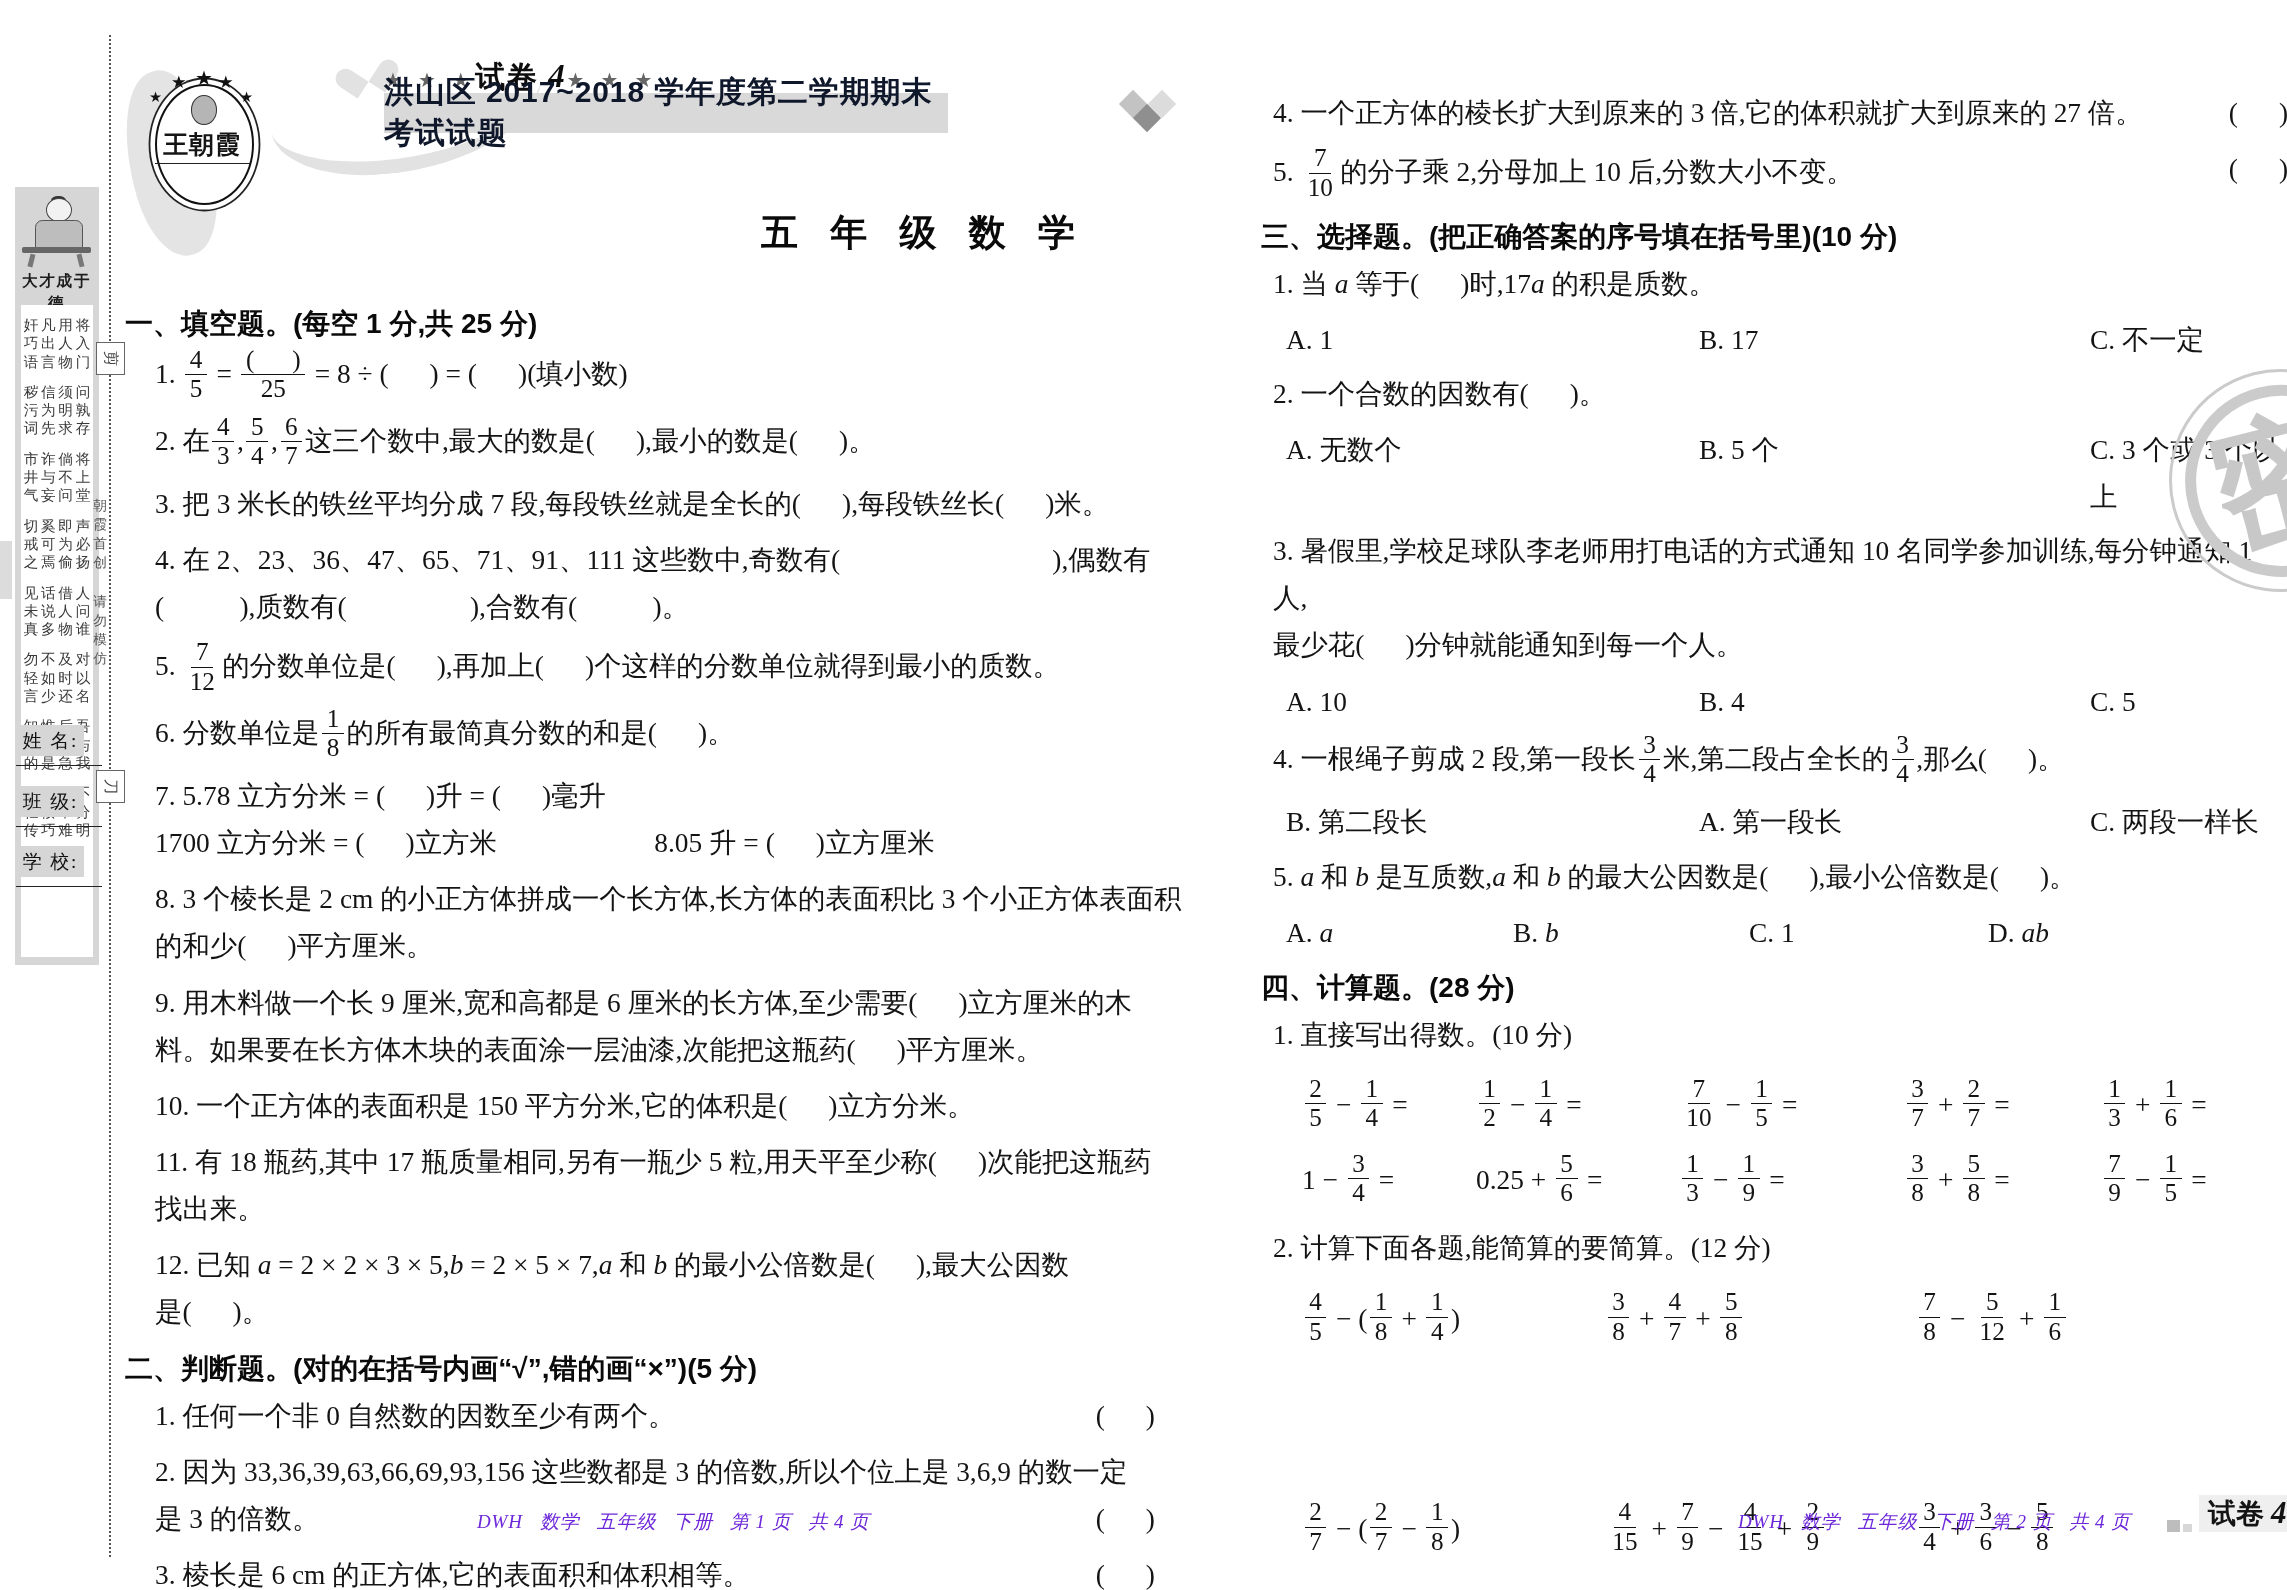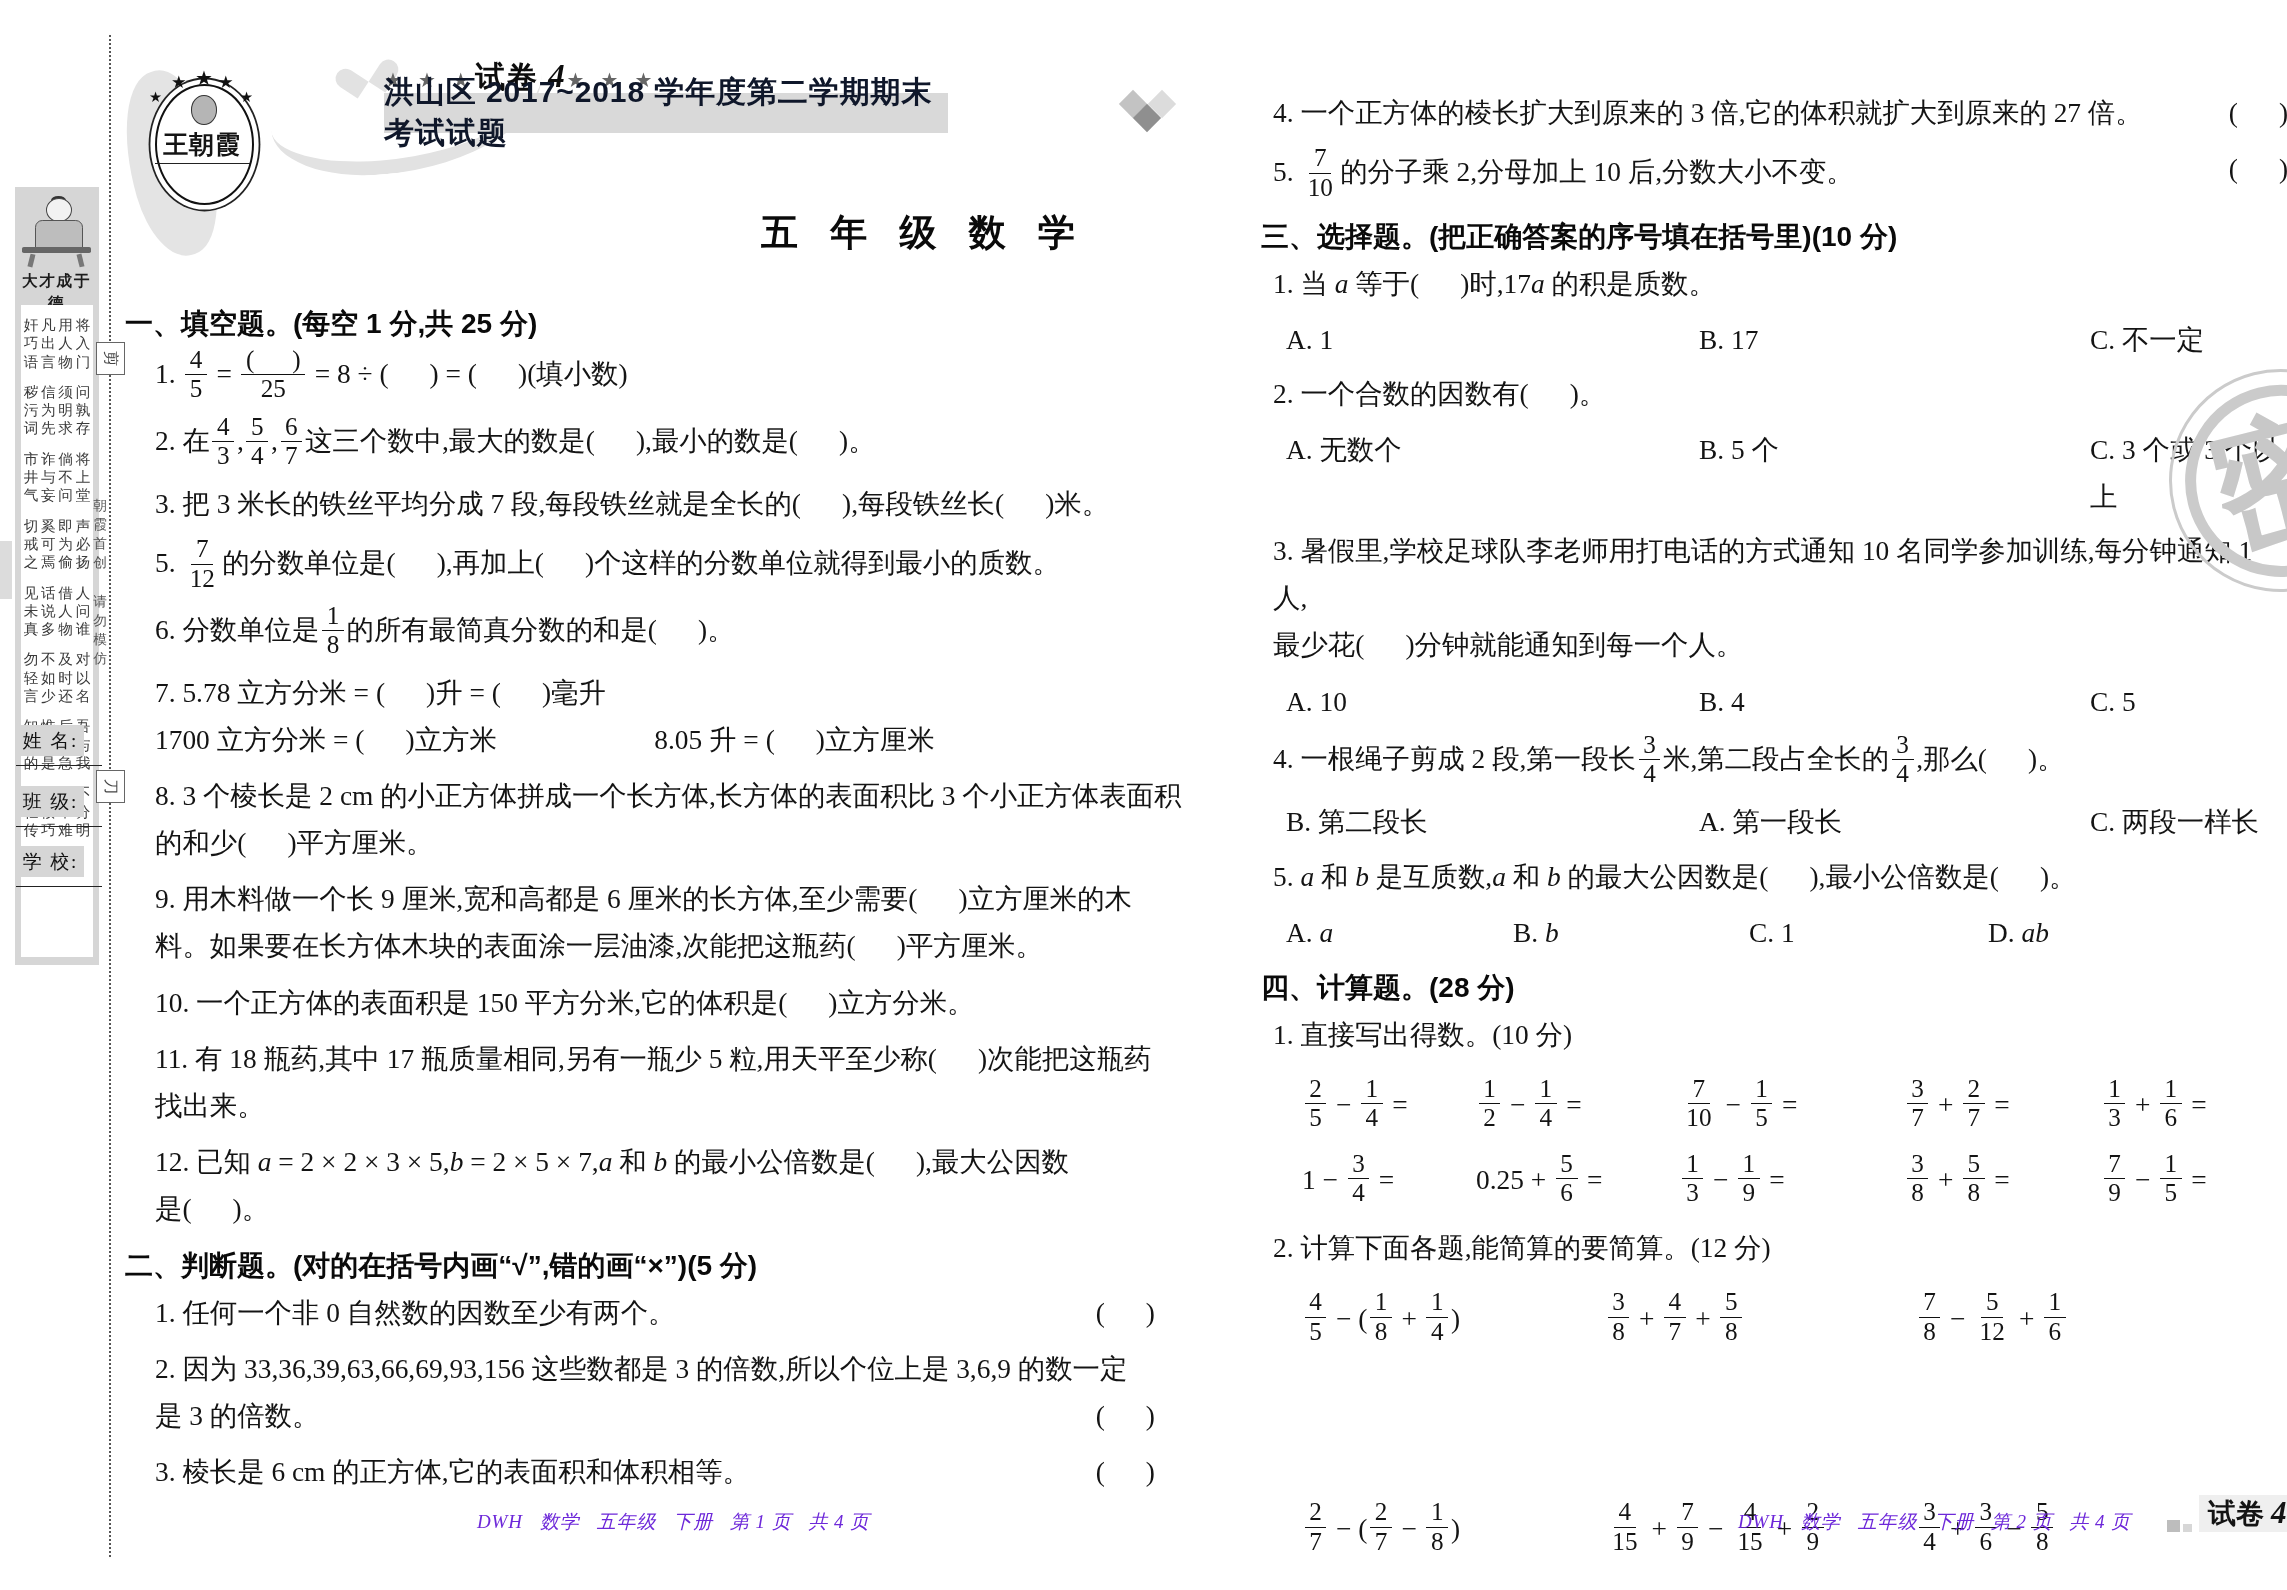--- a/index.html
+++ b/index.html
@@ -347,20 +347,24 @@
       <div class="q">
         <div class="qline">1. <span class="frac"><span class="fn">4</span><span class="fd">5</span></span> = <span class="frac"><span class="fn">(      )</span><span class="fd">25</span></span> = 8 ÷ (      ) = (      )(填小数)</div>
       </div>
       <div class="q">
         <div class="qline">2. 在<span class="frac"><span class="fn">4</span><span class="fd">3</span></span>,<span class="frac"><span class="fn">5</span><span class="fd">4</span></span>,<span class="frac"><span class="fn">6</span><span class="fd">7</span></span>这三个数中,最大的数是(      ),最小的数是(      )。</div>
       </div>
       <div class="q">
         <div class="qline">3. 把 3 米长的铁丝平均分成 7 段,每段铁丝就是全长的(      ),每段铁丝长(      )米。</div>
       </div>
       <div class="q">
+        <div class="qline">4. 在 2、23、36、47、65、71、91、111 这些数中,奇数有(                               ),偶数有</div>
+        <div class="qline cont">(           ),质数有(                  ),合数有(           )。</div>
+      </div>
+      <div class="q">
         <div class="qline">5. <span class="frac"><span class="fn">7</span><span class="fd">12</span></span>的分数单位是(      ),再加上(      )个这样的分数单位就得到最小的质数。</div>
       </div>
       <div class="q">
         <div class="qline">6. 分数单位是<span class="frac"><span class="fn">1</span><span class="fd">8</span></span>的所有最简真分数的和是(      )。</div>
       </div>
       <div class="q">
         <div class="qline">7. 5.78 立方分米 = (      )升 = (      )毫升</div>
         <div class="qline cont">1700 立方分米 = (      )立方米                       8.05 升 = (      )立方厘米</div>
       </div>
       <div class="q">

